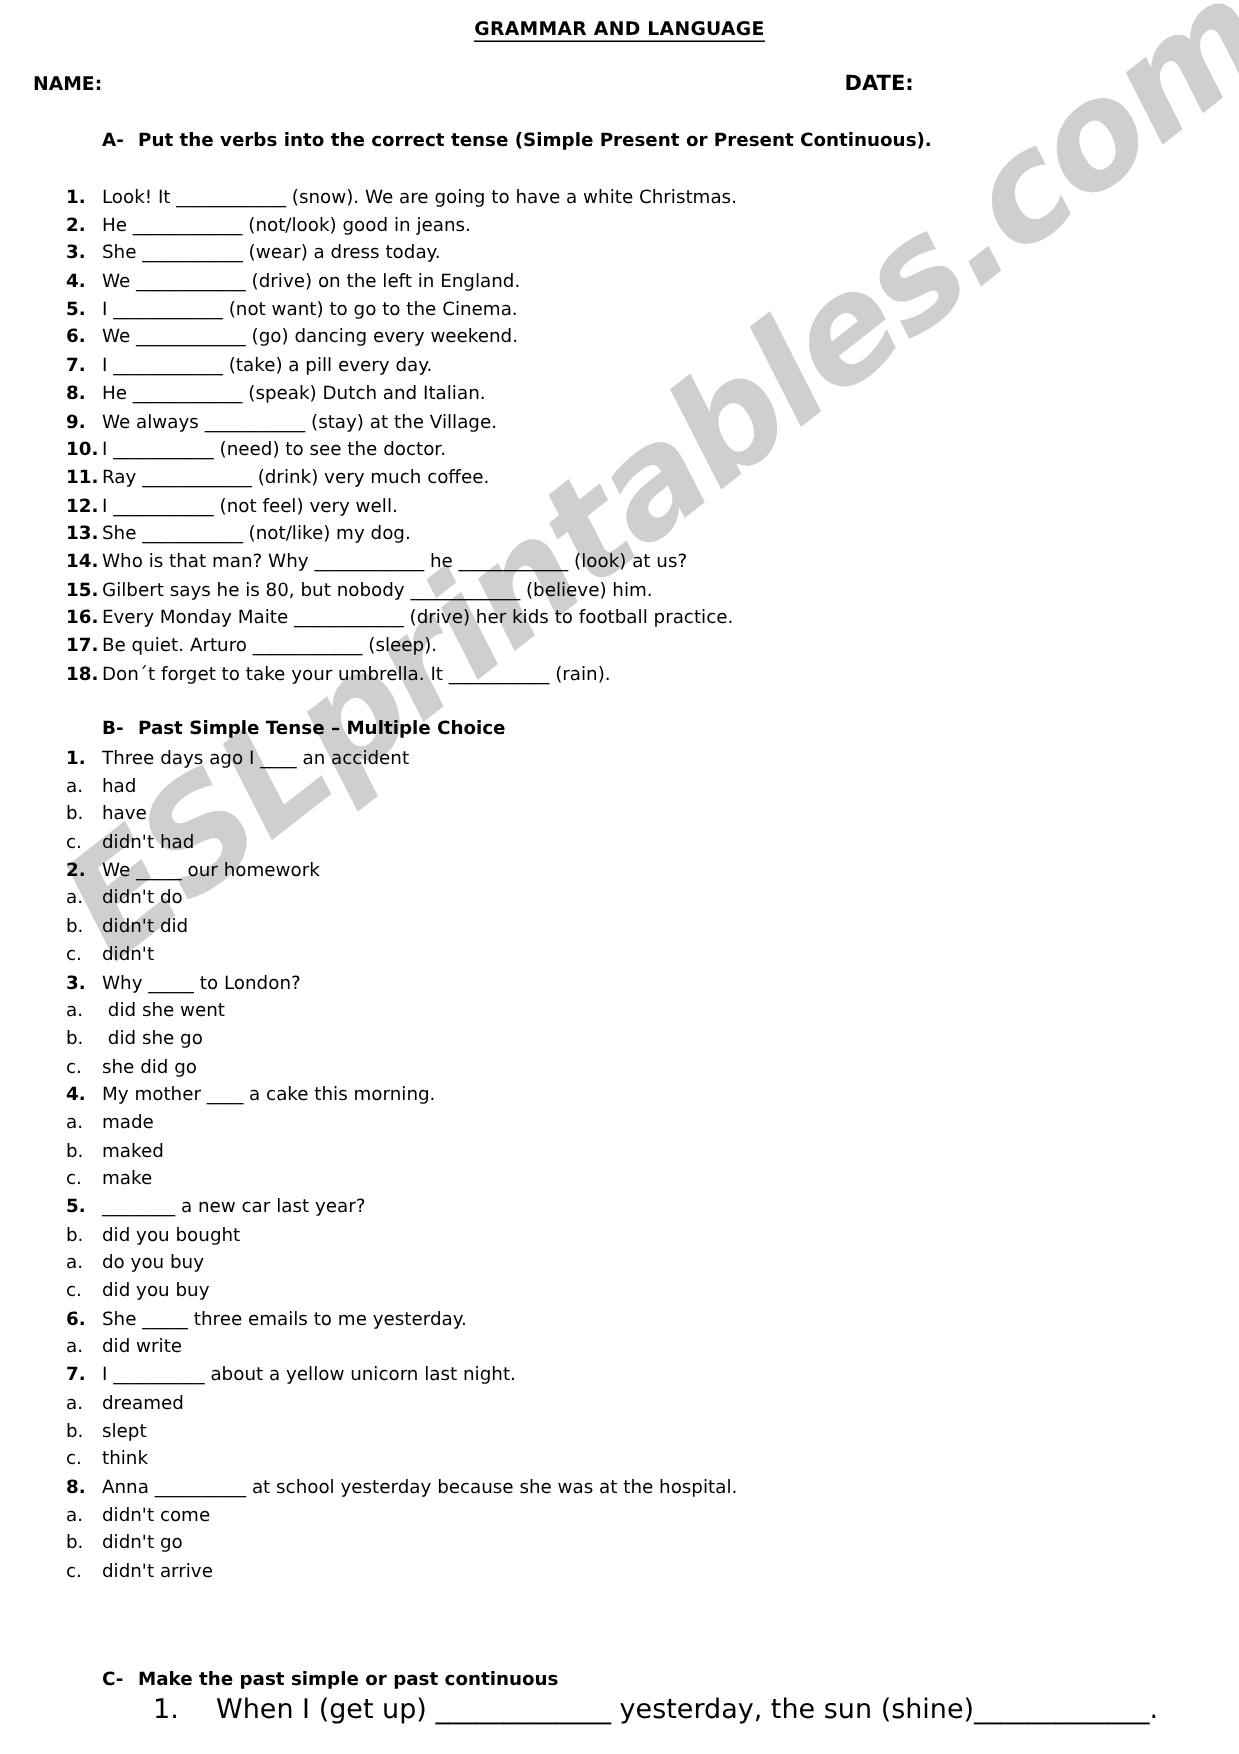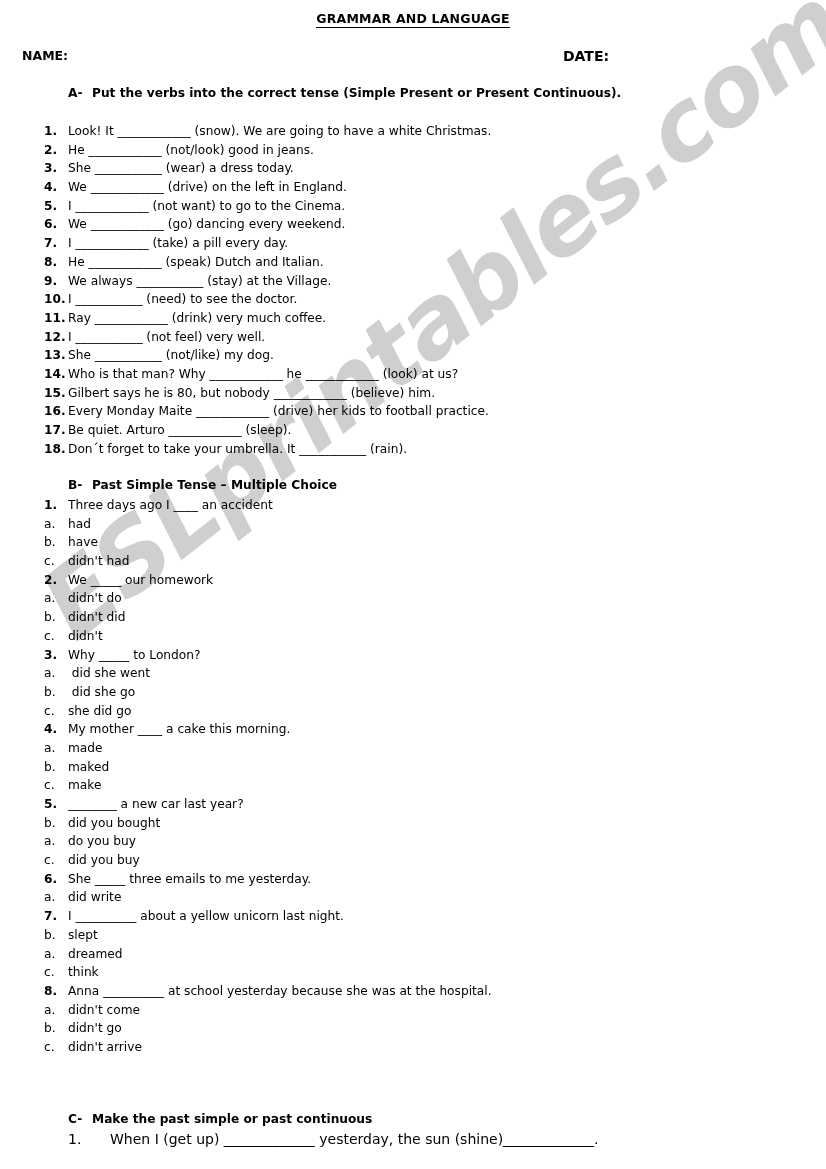--- a/index.html
+++ b/index.html
@@ -126,22 +126,23 @@
 
   
   .c-list {
     position: absolute;
     left: 68px;
     width: 740px;
   }
   .c-row {
     height: 19px;
     line-height: 19px;
-    font-size: 14px;
+    font-size: 18px;
     white-space: pre;
+    margin-left: 34px;
   }
   .c-row .marker {
     display: inline-block;
     width: 42px;
   }
 </style>
 </head>
 <body>
 
 <div id="watermark">
@@ -207,22 +208,22 @@
       <div class="qrow opt"><span class="marker">a.</span><span class="qtext">made</span></div>
       <div class="qrow opt"><span class="marker">b.</span><span class="qtext">maked</span></div>
       <div class="qrow opt"><span class="marker">c.</span><span class="qtext">make</span></div>
       <div class="qrow"><span class="marker">5.</span><span class="qtext">________ a new car last year?</span></div>
       <div class="qrow opt"><span class="marker">b.</span><span class="qtext">did you bought</span></div>
       <div class="qrow opt"><span class="marker">a.</span><span class="qtext">do you buy</span></div>
       <div class="qrow opt"><span class="marker">c.</span><span class="qtext">did you buy</span></div>
       <div class="qrow"><span class="marker">6.</span><span class="qtext">She _____ three emails to me yesterday.</span></div>
       <div class="qrow opt"><span class="marker">a.</span><span class="qtext">did write</span></div>
       <div class="qrow"><span class="marker">7.</span><span class="qtext">I __________ about a yellow unicorn last night.</span></div>
+      <div class="qrow opt"><span class="marker">a.</span><span class="qtext">dreamed</span></div>
       <div class="qrow opt"><span class="marker">b.</span><span class="qtext">slept</span></div>
-      <div class="qrow opt"><span class="marker">a.</span><span class="qtext">dreamed</span></div>
       <div class="qrow opt"><span class="marker">c.</span><span class="qtext">think</span></div>
       <div class="qrow"><span class="marker">8.</span><span class="qtext">Anna __________ at school yesterday because she was at the hospital.</span></div>
       <div class="qrow opt"><span class="marker">a.</span><span class="qtext">didn't come</span></div>
       <div class="qrow opt"><span class="marker">b.</span><span class="qtext">didn't go</span></div>
       <div class="qrow opt"><span class="marker">c.</span><span class="qtext">didn't arrive</span></div>
     </div>
 
   <div class="sec" style="top:1112px;">
     <div class="sec-head">
       <span class="sec-letter">C-</span><span>Make the past simple or past continuous</span>

